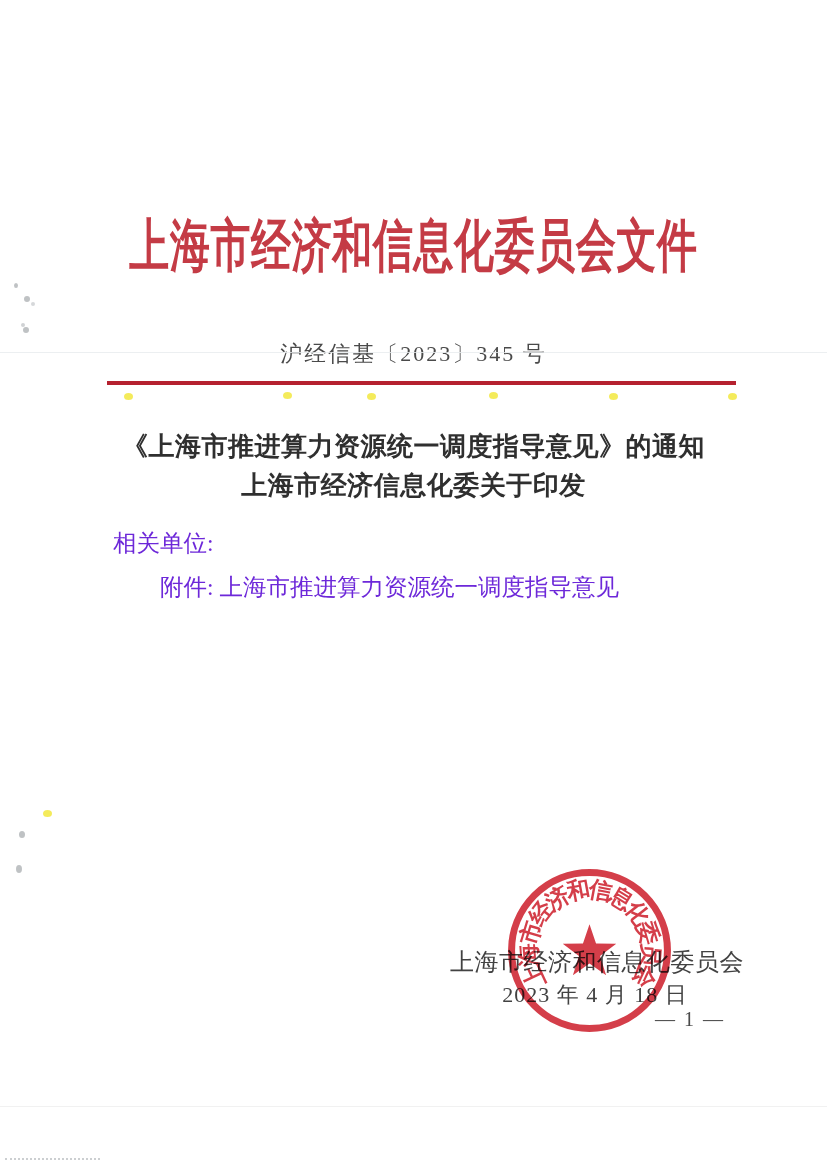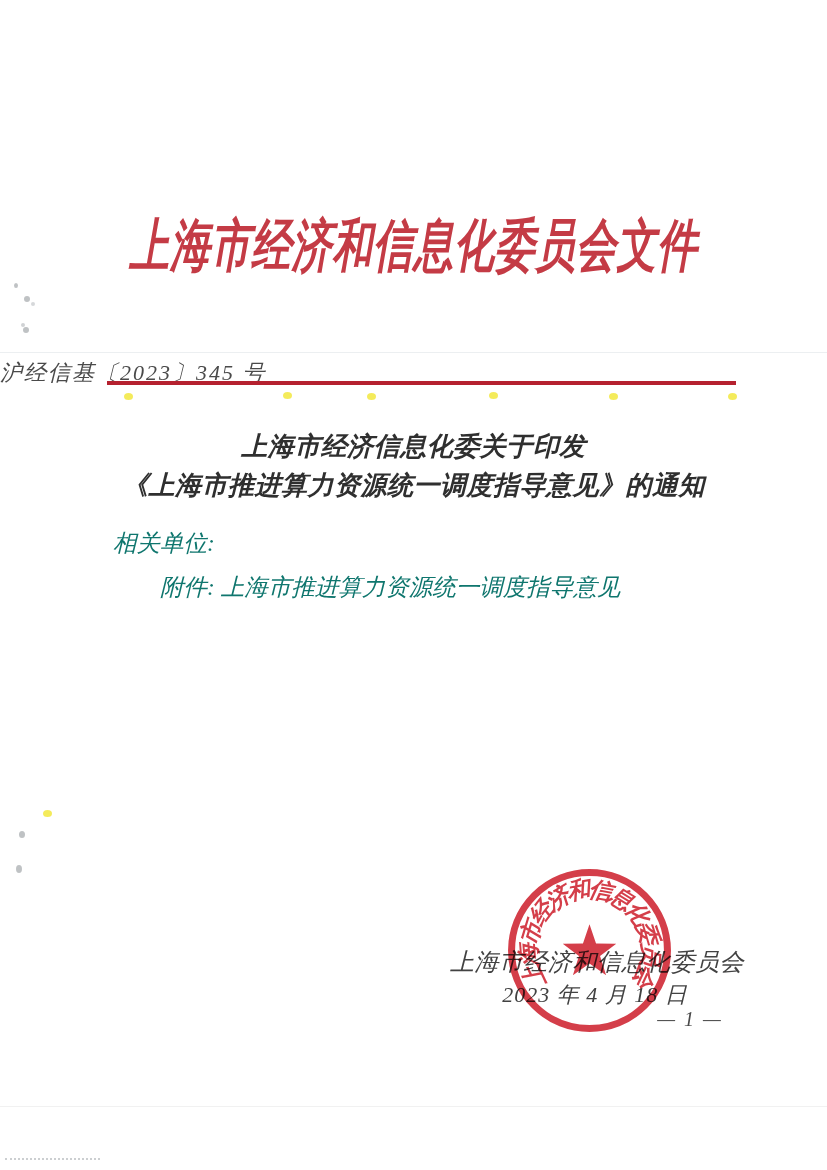--- a/index.html
+++ b/index.html
@@ -4,36 +4,37 @@
 <style>
   * { margin: 0; padding: 0; box-sizing: border-box; }
   html, body { background: #ffffff; }
   body {
     width: 827px; height: 1170px;
     position: relative;
     overflow: hidden;
     font-family: "Liberation Serif", "DejaVu Serif", serif;
     color: #3f3f3f;
   }
-  .page { position: absolute; inset: 0; background: #fff; font-style: italic; }
+  .page { position: absolute; inset: 0; background: #fff; }
 
   
   .header-title {
     position: absolute; top: 208px; left: 0; right: 0;
     text-align: center;
     font-size: 57px; font-weight: bold;
     color: #c43b45;
     letter-spacing: 1px;
     transform: scaleX(0.70);
     white-space: nowrap;
   }
 
   
   .doc-number {
-    position: absolute; top: 358px; left: 0; right: 0;
+    position: absolute; top: 339px; left: 0; right: 0;
+    text-align: center;
     font-size: 22px;
     color: #4a4a4a;
     letter-spacing: 2px;
   }
 
   
   .red-rule {
     position: absolute; top: 381px; left: 107px; right: 91px;
     height: 4px; background: #b5212f;
   }
@@ -45,21 +46,21 @@
     font-size: 26px; font-weight: bold;
     color: #2f2f2f;
     line-height: 39px;
     letter-spacing: 0.5px;
   }
 
   
   .content {
     position: absolute; top: 524px; left: 113px; right: 87px;
     font-size: 23.5px; line-height: 38px;
-    color: #0f766e;
+    color: #6d28d9;
   }
   .salutation { text-align: left; }
   .body-para {
     text-indent: 2em;
     text-align: justify;
     text-justify: inter-ideograph;
   }
   .attachment { margin-top: 6px; text-indent: 2em; }
 
   
@@ -112,22 +113,22 @@
 
 <div class="page">
 
   <div class="header-title">上海市经济和信息化委员会文件</div>
 
   <div class="doc-number">沪经信基〔2023〕345 号</div>
 
   <div class="red-rule"></div>
 
   <div class="notice-title">
+    <div>《上海市推进算力资源统一调度指导意见》的通知</div>
     <div>上海市经济信息化委关于印发</div>
-    <div>《上海市推进算力资源统一调度指导意见》的通知</div>
   </div>
 
   <div class="content">
     <div class="salutation">相关单位:</div>
     <div class="attachment">附件: 上海市推进算力资源统一调度指导意见</div>
   </div>
 
   <div class="sig-line">上海市经济和信息化委员会</div>
   <div class="date-line">2023 年 4 月 18 日</div>
   <div class="page-num">— 1 —</div>

